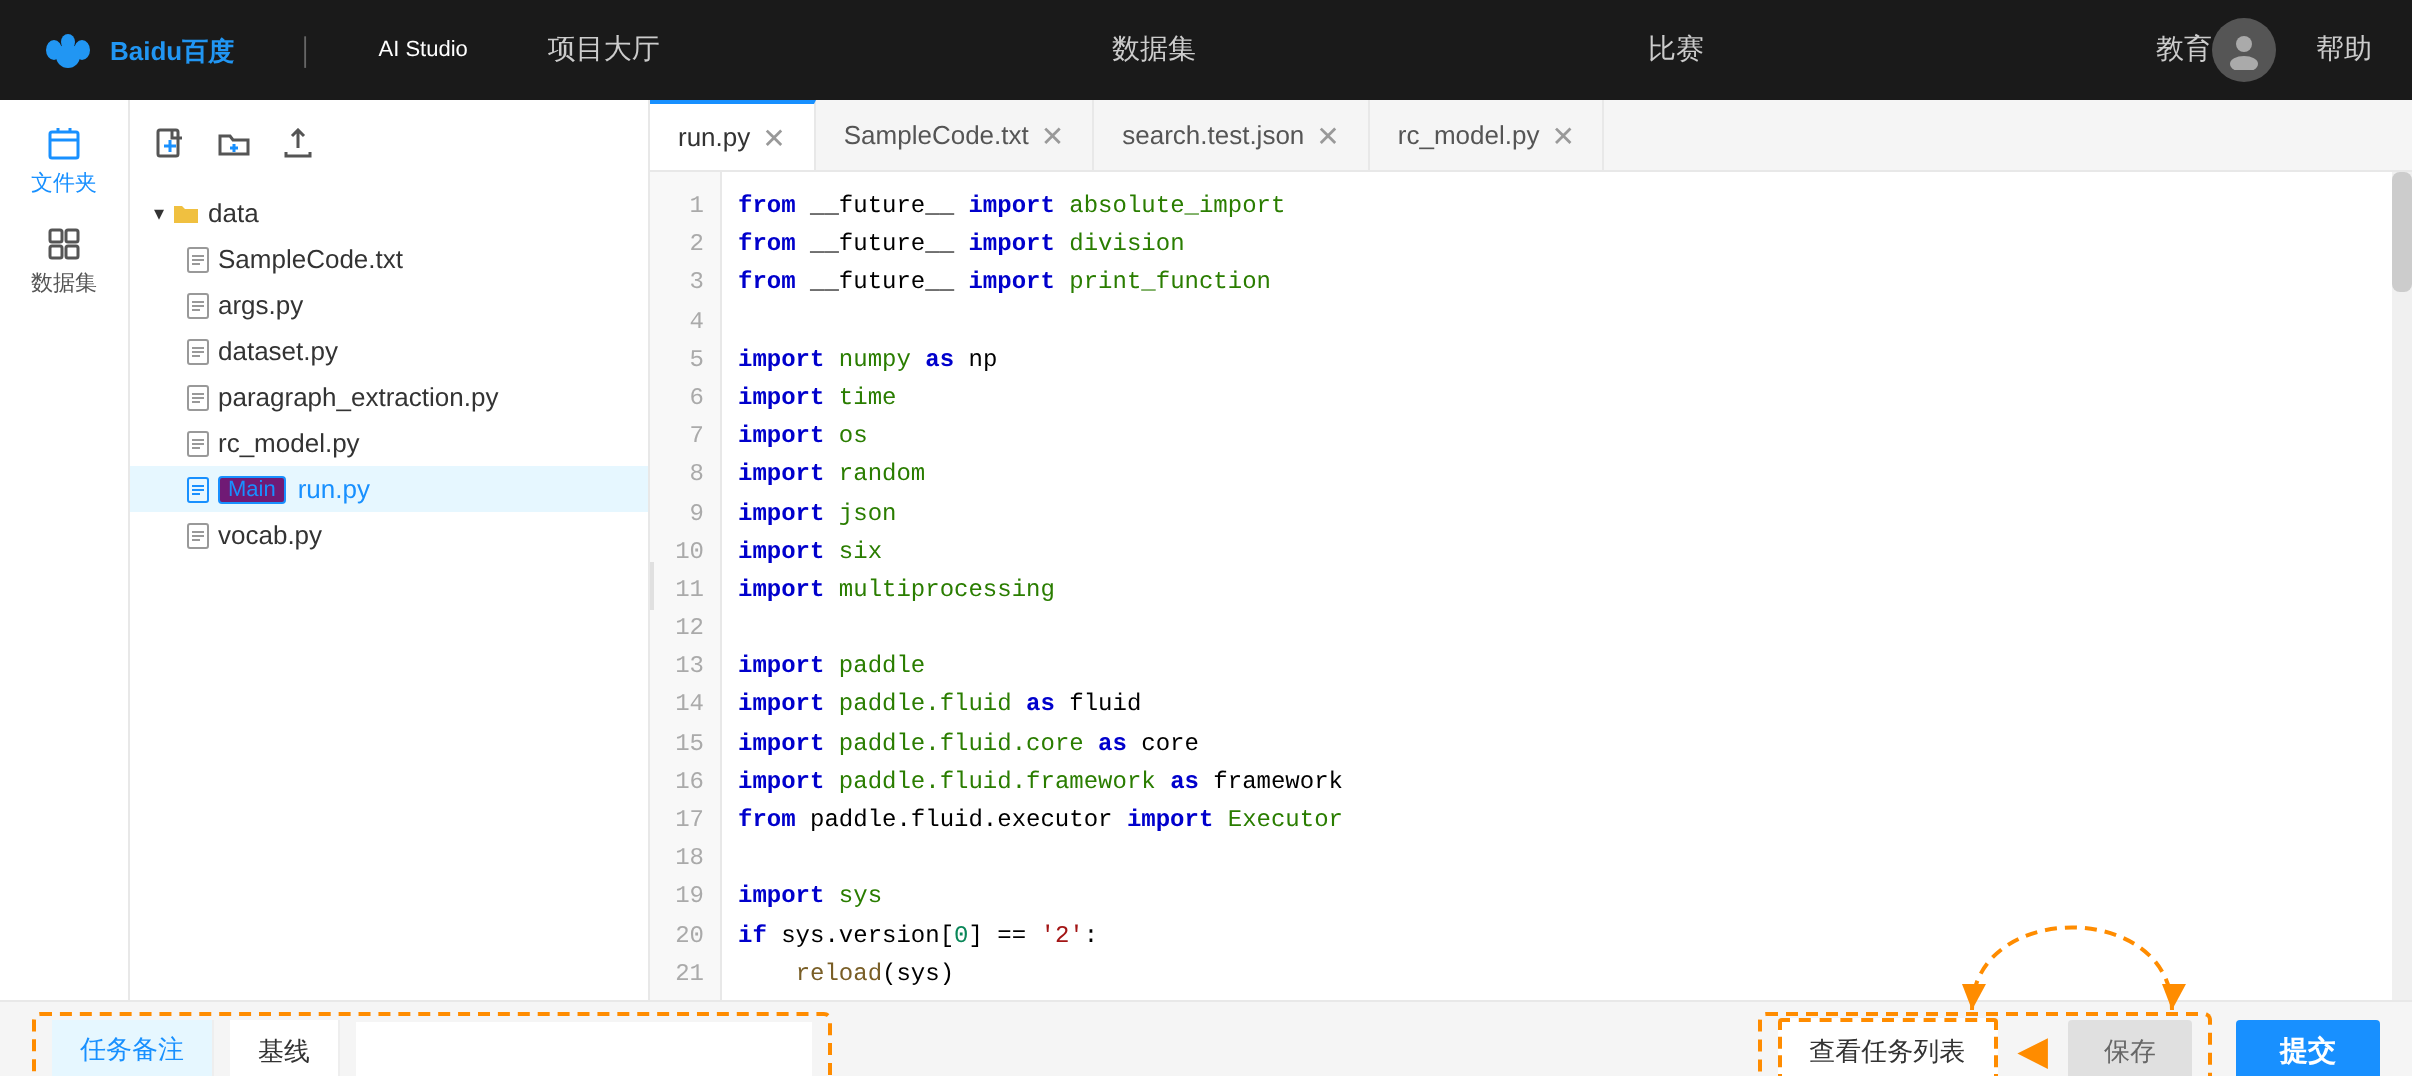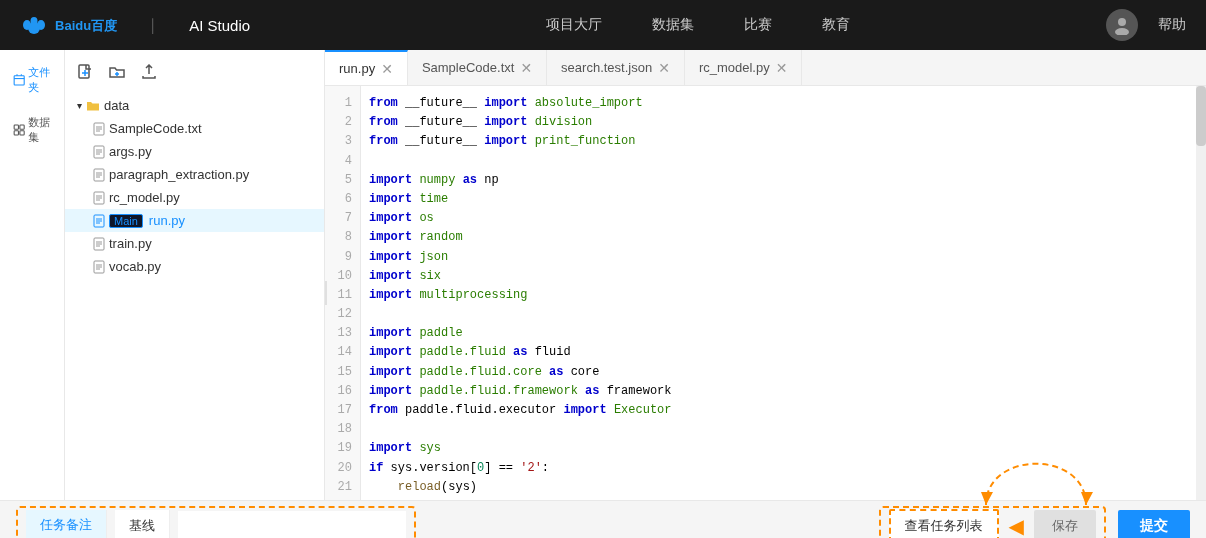--- a/index.html
+++ b/index.html
@@ -25,27 +25,27 @@
       font-size: 18px;
       font-weight: bold;
       color: #2196F3;
     }
     .logo-divider {
       color: #666;
       margin: 0 8px;
     }
     .logo-aistudio {
       color: #fff;
-      font-size: 15px;
+      font-size: 11px;
     }
     .topnav-menu {
       display: flex;
       gap: 50px;
       flex: 1;
-      justify-content: center;
+      justify-content: space-between;
     }
     .topnav-menu-item {
       color: #ccc;
       cursor: pointer;
       font-size: 14px;
       padding: 4px 0;
     }
     .topnav-right {
       display: flex;
       align-items: center;
@@ -81,21 +81,21 @@
       align-items: center;
       padding-top: 10px;
       gap: 10px;
     }
     .sidebar-icon {
       width: 40px;
       height: 40px;
       display: flex;
       align-items: center;
       justify-content: center;
-      flex-direction: row;
+      flex-direction: column;
       cursor: pointer;
       border-radius: 4px;
       font-size: 11px;
       color: #555;
       gap: 2px;
     }
     .sidebar-icon.active { color: #1890ff; }
     .sidebar-icon svg { width: 20px; height: 20px; }
 
     
@@ -131,21 +131,21 @@
       display: flex;
       align-items: center;
       gap: 4px;
       padding: 4px 12px 4px 28px;
       cursor: pointer;
       font-size: 13px;
       color: #333;
     }
     .file-item.active { background: #e6f7ff; color: #1890ff; }
     .tag-main {
-      background: #0f172a;
+      background: #701a75;
       border: 1px solid #1890ff;
       color: #1890ff;
       font-size: 11px;
       padding: 0 4px;
       border-radius: 2px;
       margin-right: 2px;
     }
 
     
     .editor-area {
@@ -433,43 +433,43 @@
           <rect x="1" y="1" width="10" height="12" rx="1"></rect>
           <path d="M3 5h6M3 7h6M3 9h4"></path>
         </svg>
       <span>args.py</span>
     </div>
     <div class="file-item">
       <svg width="12" height="14" viewBox="0 0 12 14" fill="none" stroke="#999" stroke-width="1">
           <rect x="1" y="1" width="10" height="12" rx="1"></rect>
           <path d="M3 5h6M3 7h6M3 9h4"></path>
         </svg>
-      <span>paragraph_extraction.py</span>
+      <span>dataset.py</span>
     </div>
     <div class="file-item">
       <svg width="12" height="14" viewBox="0 0 12 14" fill="none" stroke="#999" stroke-width="1">
           <rect x="1" y="1" width="10" height="12" rx="1"></rect>
           <path d="M3 5h6M3 7h6M3 9h4"></path>
         </svg>
+      <span>paragraph_extraction.py</span>
+    </div>
+    <div class="file-item">
+      <svg width="12" height="14" viewBox="0 0 12 14" fill="none" stroke="#999" stroke-width="1">
+          <rect x="1" y="1" width="10" height="12" rx="1"></rect>
+          <path d="M3 5h6M3 7h6M3 9h4"></path>
+        </svg>
       <span>rc_model.py</span>
     </div>
     <div class="file-item active">
       <svg width="12" height="14" viewBox="0 0 12 14" fill="none" stroke="#1890ff" stroke-width="1">
           <rect x="1" y="1" width="10" height="12" rx="1"></rect>
           <path d="M3 5h6M3 7h6M3 9h4"></path>
         </svg>
       <span class="tag-main">Main</span>
       <span style="color:#1890ff;">run.py</span>
-    </div>
-    <div class="file-item">
-      <svg width="12" height="14" viewBox="0 0 12 14" fill="none" stroke="#999" stroke-width="1">
-          <rect x="1" y="1" width="10" height="12" rx="1"></rect>
-          <path d="M3 5h6M3 7h6M3 9h4"></path>
-        </svg>
-      <span>train.py</span>
     </div>
     <div class="file-item">
       <svg width="12" height="14" viewBox="0 0 12 14" fill="none" stroke="#999" stroke-width="1">
           <rect x="1" y="1" width="10" height="12" rx="1"></rect>
           <path d="M3 5h6M3 7h6M3 9h4"></path>
         </svg>
       <span>vocab.py</span>
     </div>
   </div>
 

